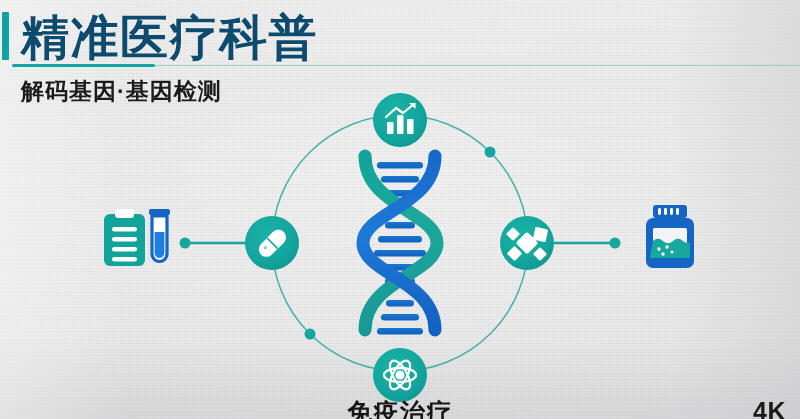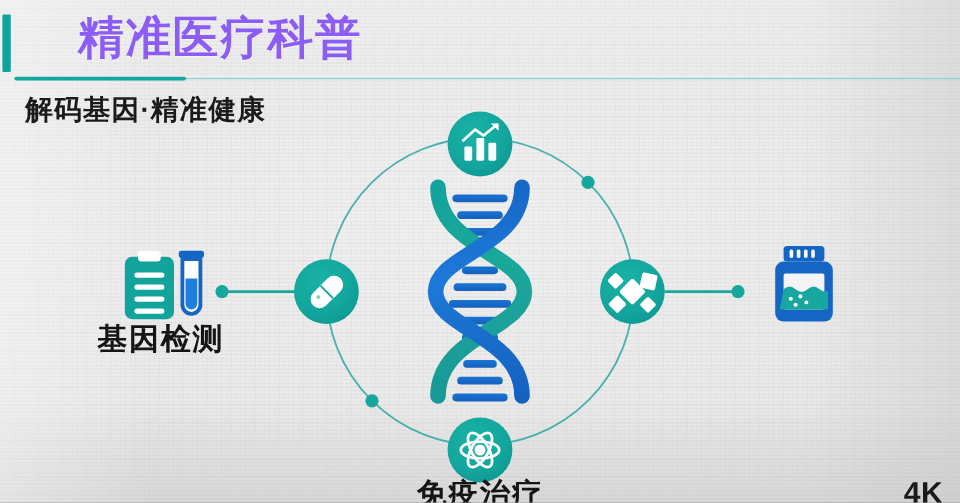--- a/index.html
+++ b/index.html
@@ -50,28 +50,27 @@
     top: 12px;
     width: 7px;
     height: 48px;
     background: #0fa3a0;
     border-radius: 1px;
   }
   .title {
     position: absolute;
     left: 21px;
     top: 10px;
-    font-size: 38px;
+    font-size: 48px;
     font-weight: 700;
     line-height: 1.18;
-    color: #8b5cf6;
+    color: #0c4a6e;
     letter-spacing: 1.5px;
     white-space: nowrap;
     text-shadow: 0 1px 0 rgba(255,255,255,.45);
-    margin-left: 44px;
   }
   .rule-wrap {
     position: absolute;
     left: 0;
     top: 64px;
     width: 800px;
     height: 4px;
   }
   .rule-thin {
     position: absolute;
@@ -161,21 +160,21 @@
 
   <div class="accent-bar"></div>
 
   <div class="title">精准医疗科普</div>
 
   <div class="rule-wrap">
     <div class="rule-thin"></div>
     <div class="rule-thick"></div>
   </div>
 
-  <div class="subtitle">解码基因·精准健康</div>
+  <div class="subtitle">解码基因·基因检测</div>
 
   <div class="diagram">
     <svg width="800" height="419" viewBox="0 0 800 419" xmlns="http://www.w3.org/2000/svg">
       <defs>
         <linearGradient id="gradStrandTeal" x1="0" y1="0" x2="0" y2="1">
           <stop offset="0%" stop-color="#12a39b"></stop>
           <stop offset="35%" stop-color="#1aa89a"></stop>
           <stop offset="70%" stop-color="#1c9f9b"></stop>
           <stop offset="100%" stop-color="#179a96"></stop>
         </linearGradient>
@@ -329,20 +328,19 @@
         <g fill="#ffffff">
           <circle cx="659" cy="249" r="1.7"></circle>
           <circle cx="667" cy="247" r="1.7"></circle>
           <circle cx="663" cy="254" r="1.7"></circle>
           <circle cx="672" cy="252" r="1.6"></circle>
         </g>
       </g>
     </svg>
   </div>
 
-  <div class="side-label label-left">基因检测</div>
 
 
   <div class="label-bottom">免疫治疗</div>
 
   <div class="watermark">4K</div>
 
 </div>
 
 </body></html>

